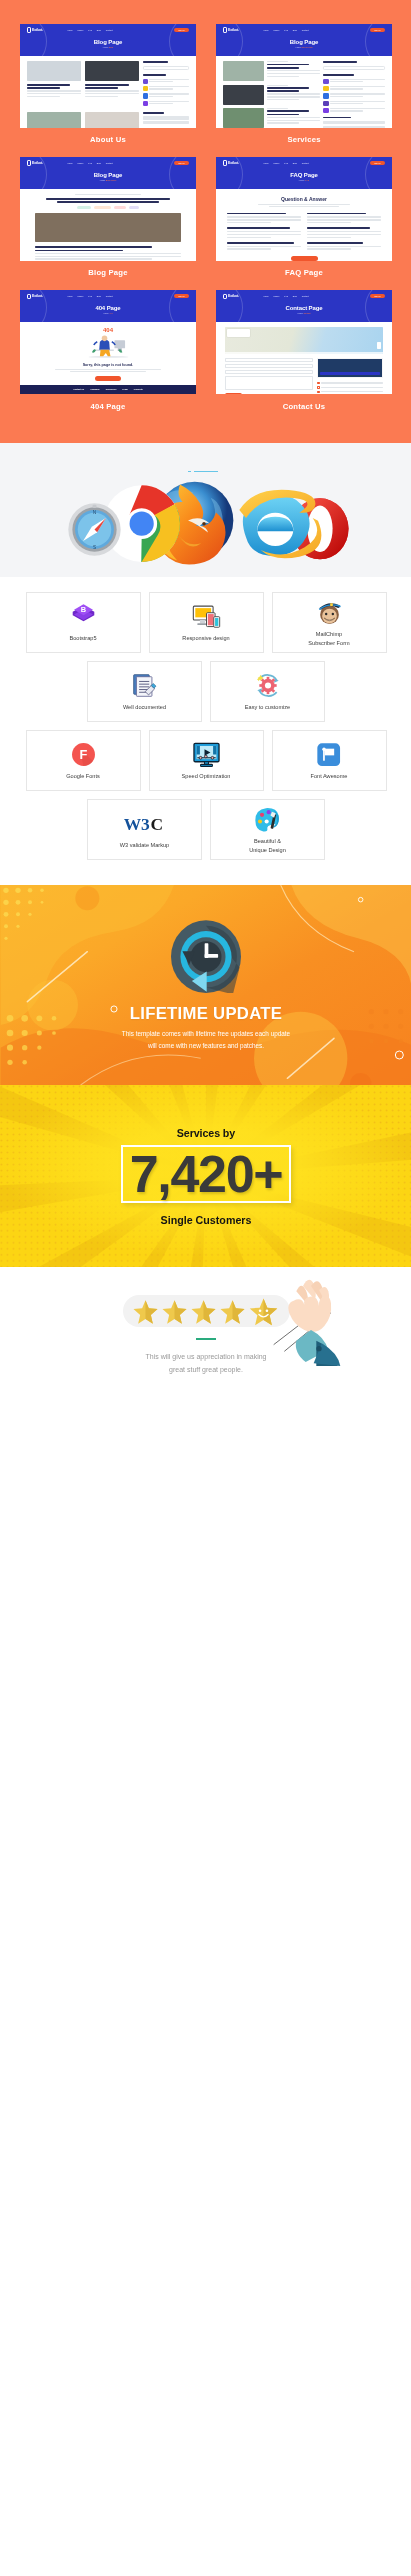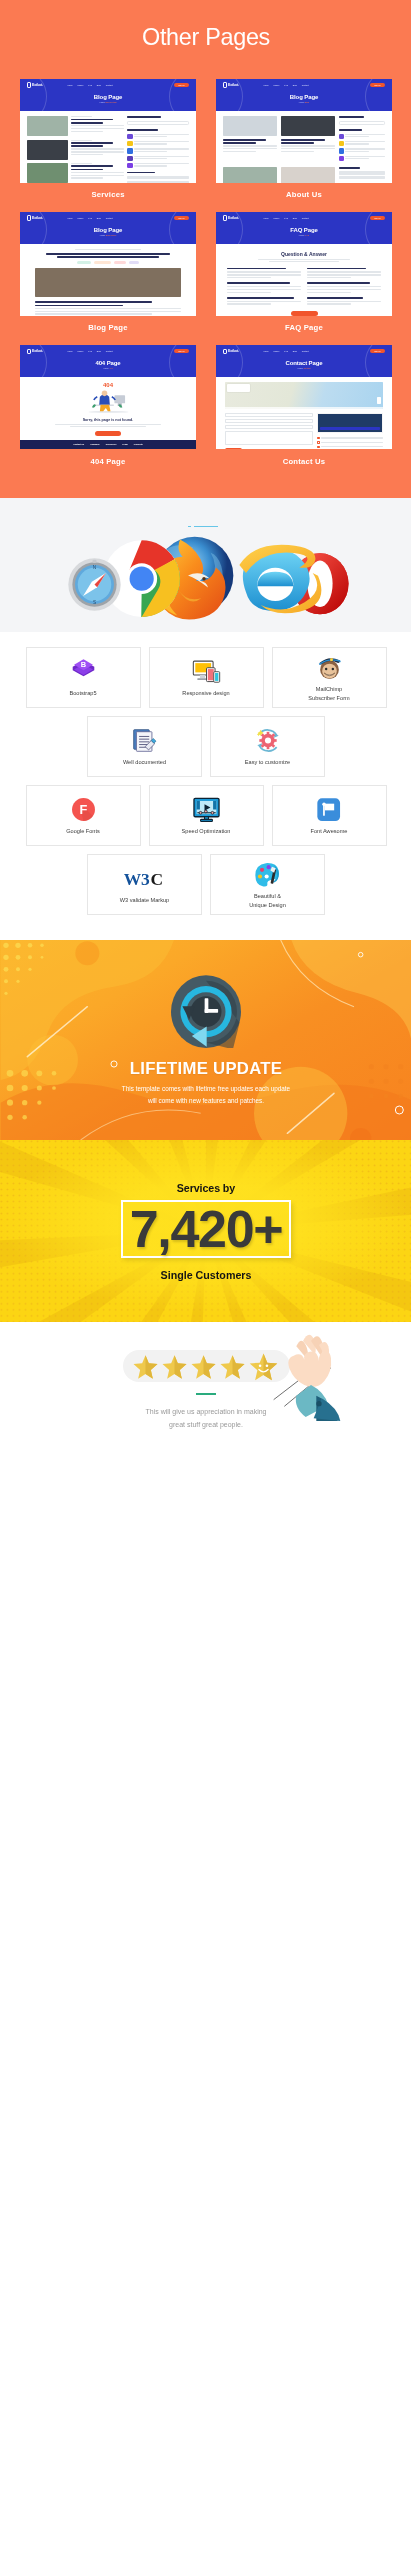--- a/index.html
+++ b/index.html
@@ -137,135 +137,22 @@
     margin: 0 auto; position:relative; display:flex; align-items:center; padding-left:9.4px; gap:2px;
   }
   .rate-title { font-size:11.4px; font-weight:bold; color:#2b2b2b; line-height:1.5; margin-top:20px;}
   .rate-rule { width:20px; height:2px; background:#2aab7e; margin:10.7px auto 0 auto;}
   .rate-sub { font-size:7px; color:#9a9a9a; line-height:1.85; margin-top:10.7px;}
 </style>
 </head>
 <body>
 
 <section class="other-pages">
-  <h1 class="other-pages-title">Other Pages</h1>
 
   <div class="pages-grid">
-
-    <div class="page-cell">
-      <div class="page-thumb">
-        <div class="mini">
-          <div class="mini-hero">
-            <div class="mini-nav">
-              <span class="mini-logo">
-                <span class="lg-box"></span>
-                <span class="lg-txt">Extbot.</span>
-              </span>
-              <span class="mini-menu">
-                <span>Home</span>
-                <span>Pages</span>
-                <span>FAQ</span>
-                <span>Blog</span>
-                <span>Contact</span>
-              </span>
-              <span class="mini-signin">Sign In</span>
-            </div>
-            <div class="mini-hero-title">Blog Page</div>
-            <div class="mini-crumb">
-              <span>Home</span>
-              <i>Blog Details</i>
-            </div>
-          </div>
-          <div class="mini-body">
-            <div class="row">
-              <div style="flex:1.1">
-                <div class="row" style="margin-bottom:3.3px">
-                  <div class="ph-img" style="width:42%;height:20px;background:#9fb3a6"></div>
-                  <div style="flex:1">
-                      <div class="ln" style="height:1px;width:40%"></div>
-                      <div class="ln dark m"></div>
-                      <div class="ln dark s"></div>
-                      <div class="ln"></div>
-                      <div class="ln"></div>
-                      <div class="ln s"></div>
-                    </div>
-                </div>
-                <div class="row" style="margin-bottom:3.3px">
-                  <div class="ph-img" style="width:42%;height:20px;background:#3a3f47"></div>
-                  <div style="flex:1">
-                      <div class="ln" style="height:1px;width:40%"></div>
-                      <div class="ln dark m"></div>
-                      <div class="ln dark s"></div>
-                      <div class="ln"></div>
-                      <div class="ln"></div>
-                      <div class="ln s"></div>
-                    </div>
-                </div>
-                <div class="row" style="margin-bottom:3.3px">
-                  <div class="ph-img" style="width:42%;height:20px;background:#6f8f70"></div>
-                  <div style="flex:1">
-                      <div class="ln" style="height:1px;width:40%"></div>
-                      <div class="ln dark m"></div>
-                      <div class="ln dark s"></div>
-                      <div class="ln"></div>
-                      <div class="ln"></div>
-                      <div class="ln s"></div>
-                    </div>
-                </div>
-
-              </div>
-              <div style="flex:0.7">
-                <div class="ln dark" style="width:55%;margin-bottom:2.7px"></div>
-                <div style="height:4.7px;border:0.7px solid #e2e6ea;border-radius:1.3px;margin-bottom:4px"></div>
-                <div class="ln dark" style="width:50%;margin-bottom:2.7px"></div>
-                <div class="row" style="gap:1.3px;margin-bottom:2px">
-                    <div style="width:5.3px;height:5.3px;background:#6c4bd8;border-radius:1.3px"></div>
-                    <div style="flex:1">
-                      <div class="ln" style="margin-bottom:1px"></div>
-                      <div class="ln s"></div>
-                    </div>
-                  </div>
-                <div class="row" style="gap:1.3px;margin-bottom:2px">
-                    <div style="width:5.3px;height:5.3px;background:#f5c518;border-radius:1.3px"></div>
-                    <div style="flex:1">
-                      <div class="ln" style="margin-bottom:1px"></div>
-                      <div class="ln s"></div>
-                    </div>
-                  </div>
-                <div class="row" style="gap:1.3px;margin-bottom:2px">
-                    <div style="width:5.3px;height:5.3px;background:#2f6fe0;border-radius:1.3px"></div>
-                    <div style="flex:1">
-                      <div class="ln" style="margin-bottom:1px"></div>
-                      <div class="ln s"></div>
-                    </div>
-                  </div>
-                <div class="row" style="gap:1.3px;margin-bottom:2px">
-                    <div style="width:5.3px;height:5.3px;background:#5b3fb8;border-radius:1.3px"></div>
-                    <div style="flex:1">
-                      <div class="ln" style="margin-bottom:1px"></div>
-                      <div class="ln s"></div>
-                    </div>
-                  </div>
-                <div class="row" style="gap:1.3px;margin-bottom:3.3px">
-                    <div style="width:5.3px;height:5.3px;background:#7b3fe4;border-radius:1.3px"></div>
-                    <div style="flex:1">
-                      <div class="ln" style="margin-bottom:1px"></div>
-                      <div class="ln s"></div>
-                    </div>
-                  </div>
-                <div class="ln dark" style="width:45%;margin-bottom:2.7px"></div>
-                <div class="ln" style="height:3.3px"></div>
-                <div class="ln" style="height:3.3px"></div>
-              </div>
-            </div>
-          </div>
-        </div>
-      </div>
-      <div class="page-caption">Services</div>
-    </div>
 
     <div class="page-cell">
       <div class="page-thumb">
         <div class="mini">
           <div class="mini-hero">
             <div class="mini-nav">
               <span class="mini-logo">
                 <span class="lg-box"></span>
                 <span class="lg-txt">Extbot.</span>
               </span>
@@ -346,20 +233,132 @@
               <div style="flex:0.85">
                   <div class="ln dark" style="width:45%;margin-bottom:2.7px"></div>
                   <div class="ln" style="height:3.3px"></div>
                   <div class="ln" style="height:3.3px"></div>
                 </div>
             </div>
           </div>
         </div>
       </div>
       <div class="page-caption">About Us</div>
+    </div>
+
+    <div class="page-cell">
+      <div class="page-thumb">
+        <div class="mini">
+          <div class="mini-hero">
+            <div class="mini-nav">
+              <span class="mini-logo">
+                <span class="lg-box"></span>
+                <span class="lg-txt">Extbot.</span>
+              </span>
+              <span class="mini-menu">
+                <span>Home</span>
+                <span>Pages</span>
+                <span>FAQ</span>
+                <span>Blog</span>
+                <span>Contact</span>
+              </span>
+              <span class="mini-signin">Sign In</span>
+            </div>
+            <div class="mini-hero-title">Blog Page</div>
+            <div class="mini-crumb">
+              <span>Home</span>
+              <i>Blog Details</i>
+            </div>
+          </div>
+          <div class="mini-body">
+            <div class="row">
+              <div style="flex:1.1">
+                <div class="row" style="margin-bottom:3.3px">
+                  <div class="ph-img" style="width:42%;height:20px;background:#9fb3a6"></div>
+                  <div style="flex:1">
+                      <div class="ln" style="height:1px;width:40%"></div>
+                      <div class="ln dark m"></div>
+                      <div class="ln dark s"></div>
+                      <div class="ln"></div>
+                      <div class="ln"></div>
+                      <div class="ln s"></div>
+                    </div>
+                </div>
+                <div class="row" style="margin-bottom:3.3px">
+                  <div class="ph-img" style="width:42%;height:20px;background:#3a3f47"></div>
+                  <div style="flex:1">
+                      <div class="ln" style="height:1px;width:40%"></div>
+                      <div class="ln dark m"></div>
+                      <div class="ln dark s"></div>
+                      <div class="ln"></div>
+                      <div class="ln"></div>
+                      <div class="ln s"></div>
+                    </div>
+                </div>
+                <div class="row" style="margin-bottom:3.3px">
+                  <div class="ph-img" style="width:42%;height:20px;background:#6f8f70"></div>
+                  <div style="flex:1">
+                      <div class="ln" style="height:1px;width:40%"></div>
+                      <div class="ln dark m"></div>
+                      <div class="ln dark s"></div>
+                      <div class="ln"></div>
+                      <div class="ln"></div>
+                      <div class="ln s"></div>
+                    </div>
+                </div>
+
+              </div>
+              <div style="flex:0.7">
+                <div class="ln dark" style="width:55%;margin-bottom:2.7px"></div>
+                <div style="height:4.7px;border:0.7px solid #e2e6ea;border-radius:1.3px;margin-bottom:4px"></div>
+                <div class="ln dark" style="width:50%;margin-bottom:2.7px"></div>
+                <div class="row" style="gap:1.3px;margin-bottom:2px">
+                    <div style="width:5.3px;height:5.3px;background:#6c4bd8;border-radius:1.3px"></div>
+                    <div style="flex:1">
+                      <div class="ln" style="margin-bottom:1px"></div>
+                      <div class="ln s"></div>
+                    </div>
+                  </div>
+                <div class="row" style="gap:1.3px;margin-bottom:2px">
+                    <div style="width:5.3px;height:5.3px;background:#f5c518;border-radius:1.3px"></div>
+                    <div style="flex:1">
+                      <div class="ln" style="margin-bottom:1px"></div>
+                      <div class="ln s"></div>
+                    </div>
+                  </div>
+                <div class="row" style="gap:1.3px;margin-bottom:2px">
+                    <div style="width:5.3px;height:5.3px;background:#2f6fe0;border-radius:1.3px"></div>
+                    <div style="flex:1">
+                      <div class="ln" style="margin-bottom:1px"></div>
+                      <div class="ln s"></div>
+                    </div>
+                  </div>
+                <div class="row" style="gap:1.3px;margin-bottom:2px">
+                    <div style="width:5.3px;height:5.3px;background:#5b3fb8;border-radius:1.3px"></div>
+                    <div style="flex:1">
+                      <div class="ln" style="margin-bottom:1px"></div>
+                      <div class="ln s"></div>
+                    </div>
+                  </div>
+                <div class="row" style="gap:1.3px;margin-bottom:3.3px">
+                    <div style="width:5.3px;height:5.3px;background:#7b3fe4;border-radius:1.3px"></div>
+                    <div style="flex:1">
+                      <div class="ln" style="margin-bottom:1px"></div>
+                      <div class="ln s"></div>
+                    </div>
+                  </div>
+                <div class="ln dark" style="width:45%;margin-bottom:2.7px"></div>
+                <div class="ln" style="height:3.3px"></div>
+                <div class="ln" style="height:3.3px"></div>
+              </div>
+            </div>
+          </div>
+        </div>
+      </div>
+      <div class="page-caption">Services</div>
     </div>
 
     <div class="page-cell">
       <div class="page-thumb">
         <div class="mini">
           <div class="mini-hero">
             <div class="mini-nav">
               <span class="mini-logo">
                 <span class="lg-box"></span>
                 <span class="lg-txt">Extbot.</span>

